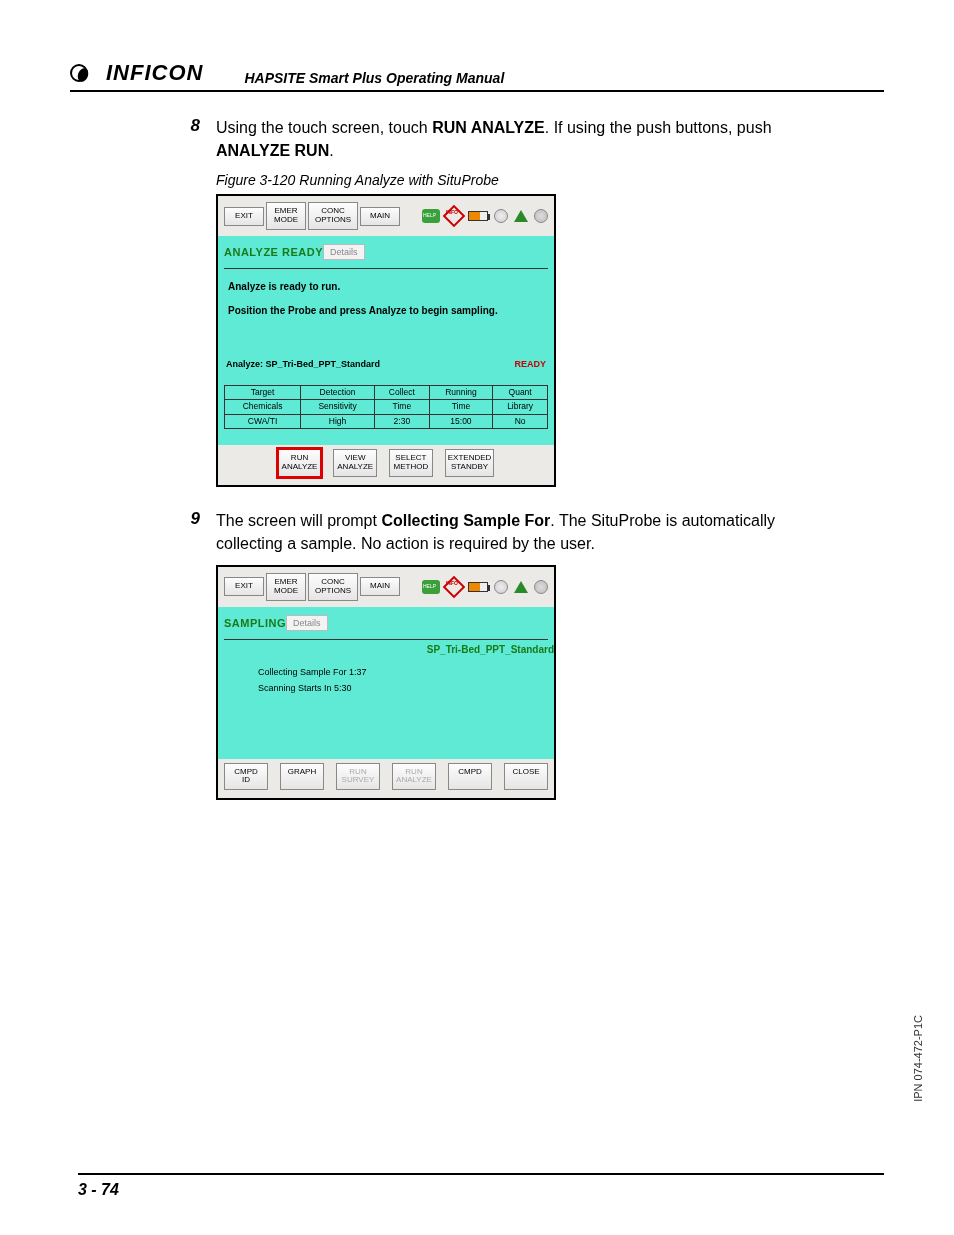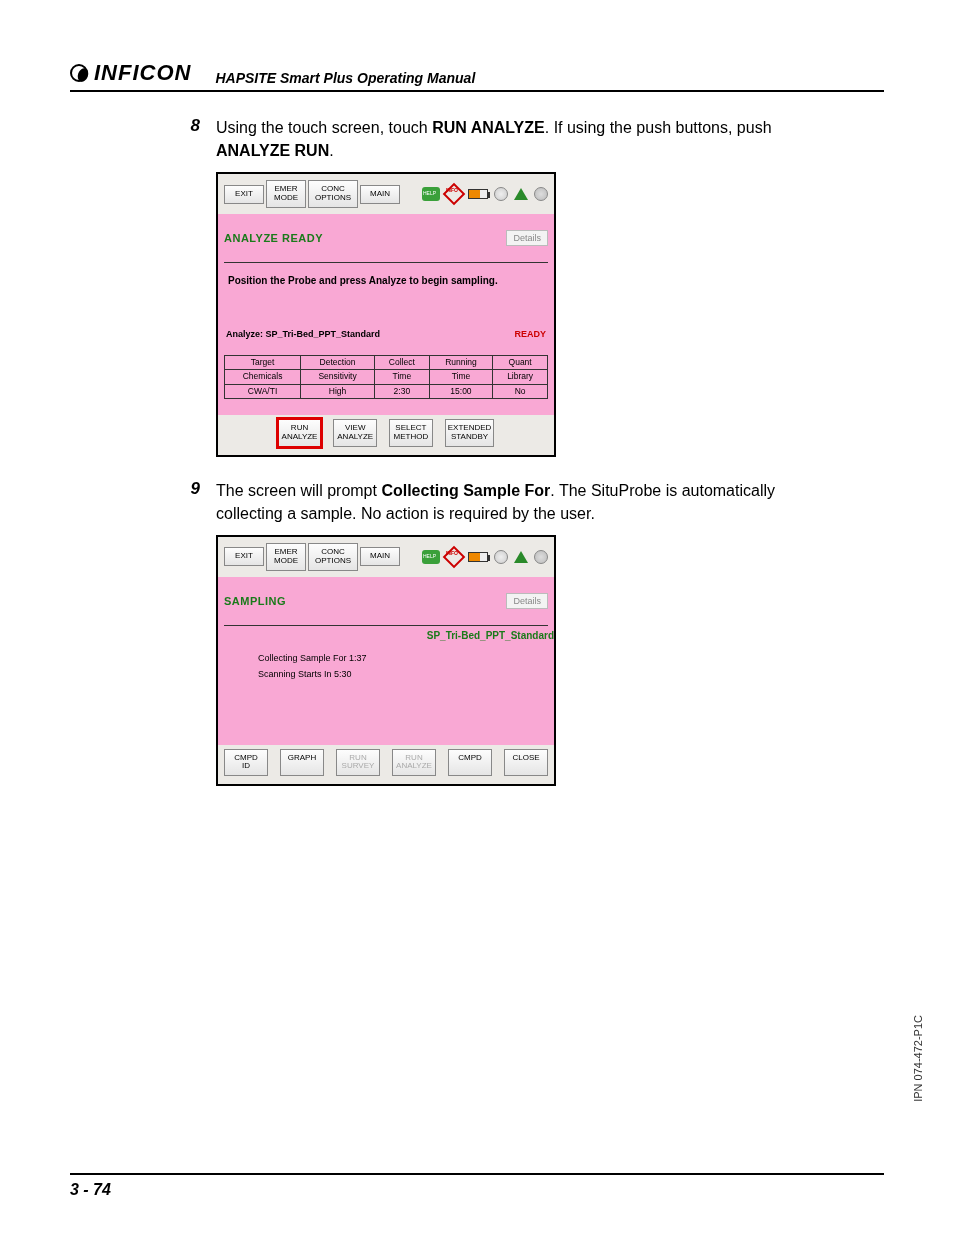--- a/index.html
+++ b/index.html
@@ -23,59 +23,59 @@
     border-bottom: 2px solid #000;
     padding-bottom: 4px;
     margin-bottom: 24px;
   }
   .brand {
     font-size: 22px;
     font-weight: bold;
     letter-spacing: 1px;
     display: flex;
     align-items: center;
-    gap: 4px;
+    gap: 16px;
   }
   .brand .bi { font-style: italic; font-weight: bold; }
   .brand-mark {
     width: 18px; height: 18px; border-radius: 50%;
     border: 2px solid #000;
     position: relative;
     display: inline-block;
     margin-right: 2px;
   }
   .brand-mark::after {
     content:""; position:absolute; right:-2px; top:2px;
     width:10px; height:14px; background:#000; border-radius:50%;
     transform: rotate(20deg);
   }
   .manual-title {
     font-style: italic;
     font-weight: bold;
     font-size: 14px;
-    margin-left: 24px;
+    margin-left: 41px;
   }
   .content { margin-left: 110px; width: 640px; }
   .step-row { display: flex; gap: 16px; margin-bottom: 10px; }
   .step-num {
     font-weight: bold;
     font-style: italic;
     font-size: 17px;
     width: 20px;
     text-align: right;
     flex: none;
   }
   .step-text { font-size: 16px; line-height: 1.45; }
   .step-text b { font-weight: bold; }
   .fig-cap { font-style: italic; font-size: 14px; margin: 8px 0 6px 0; }
 
   .device-frame {
     width: 340px;
     border: 2px solid #000;
-    background: #f9a8d4;
+    background: #5eead4;
     font-family: Verdana, Arial, sans-serif;
     font-size: 9px;
     color: #000;
   }
   .indent { margin-left: 36px; }
 
   .toolbar {
     display: flex;
     align-items: center;
     padding: 6px;
@@ -98,22 +98,22 @@
   .ic-help::after{content:"HELP"; color:#fff; font-size:5px; position:absolute; left:1px; top:3px;}
   .ic-info { width:16px;height:16px;border:2px solid #c00; transform:rotate(45deg); position:relative;}
   .ic-info::after{content:"INFO"; color:#c00; font-size:5px; position:absolute; left:-4px; top:2px; transform:rotate(-45deg); font-weight:bold;}
   .ic-batt { width:20px;height:10px; border:1px solid #333; background:linear-gradient(90deg,#e80 60%,#eee 60%); position:relative;}
   .ic-batt::after{content:"";position:absolute;right:-3px;top:2px;width:2px;height:6px;background:#333;}
   .ic-plug { width:14px;height:14px; border:1px solid #888; border-radius:50%; background:radial-gradient(circle,#eee,#ccc);}
   .ic-tri { width:0;height:0;border-left:7px solid transparent;border-right:7px solid transparent;border-bottom:12px solid #2a8a2a;}
   .ic-globe{width:14px;height:14px;border:1px solid #888;border-radius:50%;background:radial-gradient(circle,#ddd,#bbb);}
 
   .status-row {
-    display:flex; justify-content:space-between; align-items:center;
-    padding: 16px 6px;
+    display:flex; align-items:center;
+    padding: 8px 6px;
   }
   .status-label { color:#1a7a1a; font-weight:bold; font-size:11px; letter-spacing:0.5px;}
   .details-btn { border:1px solid #bbb; background:#f3f3f3; color:#888; padding:2px 6px; font-size:9px;}
   hr.sline{border:none;border-top:1px solid #333;margin:0 6px;}
 
   .msg-area { padding: 10px 10px 4px 10px; font-size:10px; font-weight:bold; line-height:1.6;}
   .msg-area .line { margin-bottom:8px; }
 
   .analyze-label-row{display:flex;justify-content:space-between;padding:0 8px;font-size:9px;font-weight:bold;}
   .ready-label{color:#c00;font-weight:bold;}
@@ -135,21 +135,21 @@
   .method-name{color:#1a7a1a;font-weight:bold;text-align:right;font-size:10px;padding:4px 0;}
   .sample-lines{padding:8px 40px 60px 40px; font-size:9px;}
   .sample-lines div{margin-bottom:6px;}
 
   .side-label{
     position:absolute; right:30px; bottom:220px;
     transform: rotate(-90deg); transform-origin: right bottom;
     font-size:11px; color:#333;
   }
   .footer{
-    position:absolute; left:70px; right:70px; bottom:36px;
+    position:absolute; left:78px; right:70px; bottom:36px;
     border-top:2px solid #000; padding-top:6px;
     font-style:italic; font-weight:bold; font-size:16px;
   }
 </style>
 </head>
 <body>
 
 <div class="page">
 
   <div class="header">
@@ -163,20 +163,21 @@
   <div class="content">
 
     <div class="step-row">
       <div class="step-num">8</div>
       <div class="step-text">
         <span>Using the touch screen, touch </span><b>RUN ANALYZE</b><span>. If using the push buttons, push </span><b>ANALYZE RUN</b><span>.</span>
       </div>
     </div>
 
     <div class="indent">
+      <div class="fig-cap">Figure 3-120  Running Analyze with SituProbe</div>
 
       <div class="device-frame">
         <div class="toolbar">
           <div class="tbtn"><span>EXIT</span></div>
           <div class="tbtn"><span>EMER</span><br><span>MODE</span></div>
           <div class="tbtn"><span>CONC</span><br><span>OPTIONS</span></div>
           <div class="tbtn"><span>MAIN</span></div>
           <div class="ticons">
             <span class="ic ic-help"></span>
             <span class="ic ic-info"></span>
@@ -185,20 +186,21 @@
             <span class="ic ic-tri"></span>
             <span class="ic ic-globe"></span>
           </div>
         </div>
         <div class="status-row">
           <span class="status-label">ANALYZE READY</span>
           <span class="details-btn">Details</span>
         </div>
         <hr class="sline">
         <div class="msg-area">
+          <div class="line">Analyze is ready to run.</div>
           <div class="line" style="margin-bottom:36px;">Position the Probe and press Analyze to begin sampling.</div>
         </div>
         <div class="analyze-label-row">
           <span>Analyze: SP_Tri-Bed_PPT_Standard</span>
           <span class="ready-label">READY</span>
         </div>
         <div class="params-wrap">
           <table class="params">
             <tbody>
                 <tr>

